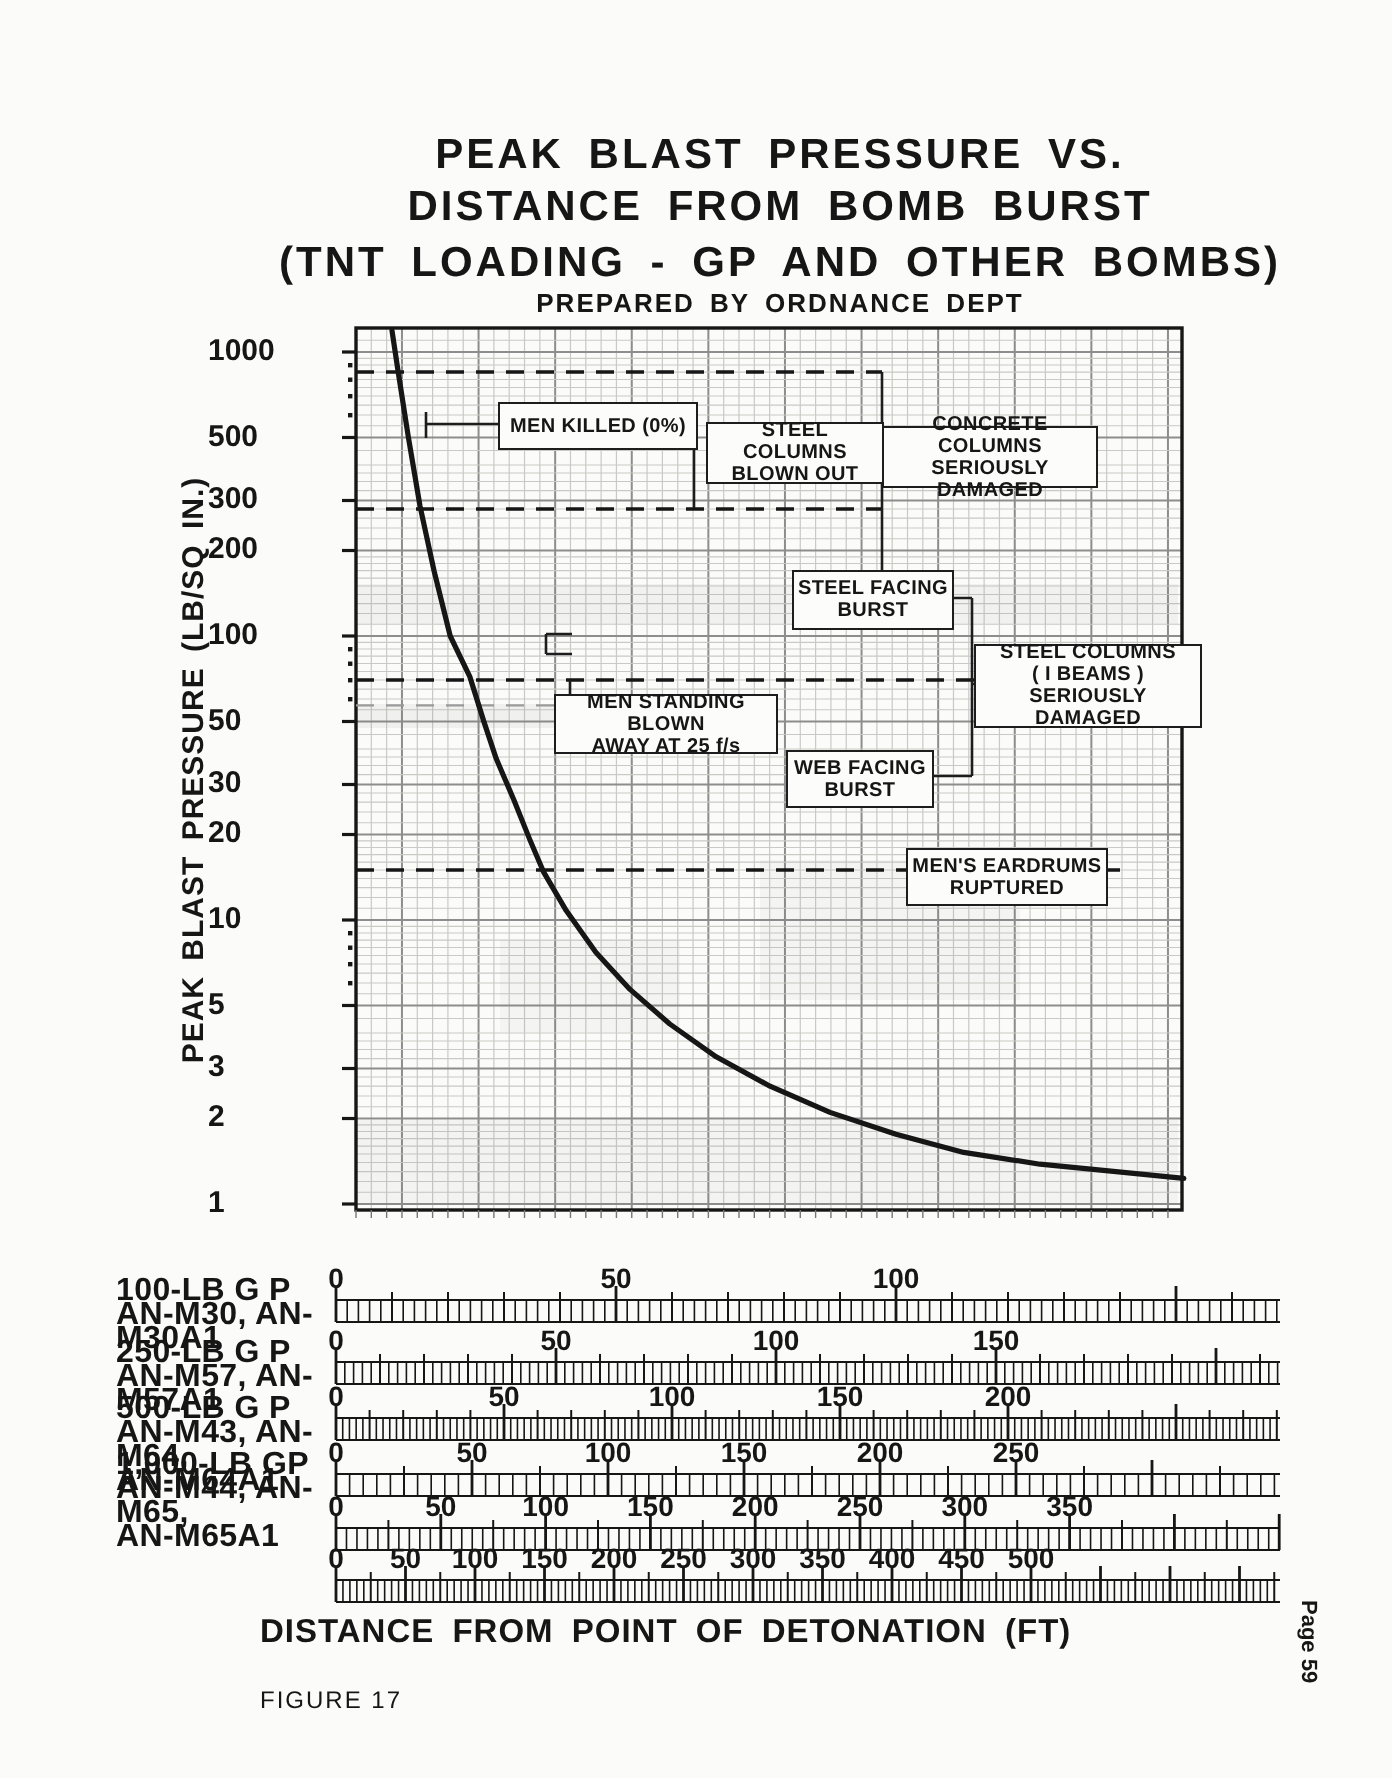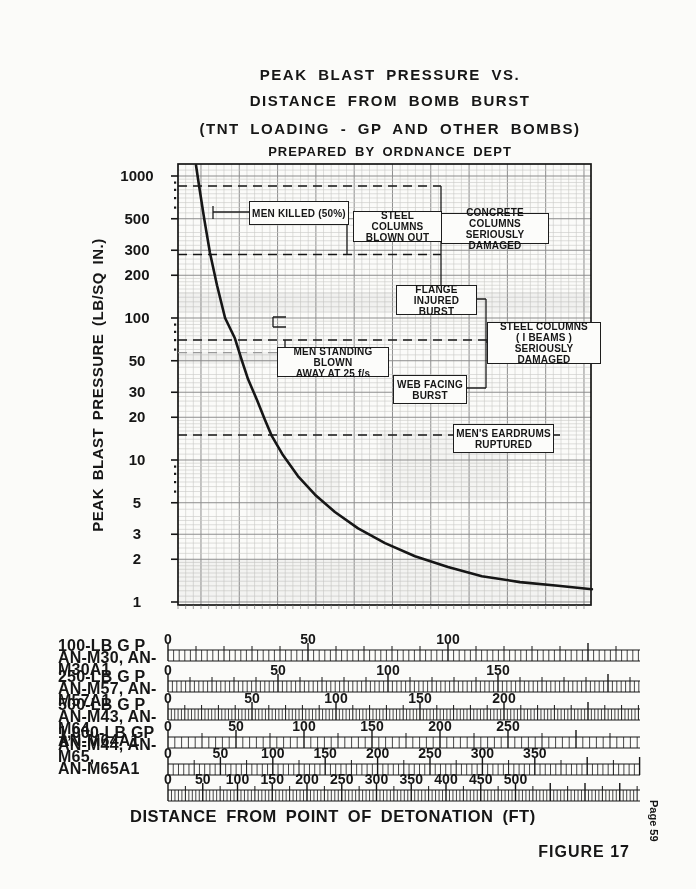--- a/index.html
+++ b/index.html
@@ -1,33 +1,33 @@
 <!DOCTYPE html>
 <html><head>
 <meta charset="utf-8">
 <style>
   html,body{margin:0;padding:0;background:#e8e8e8;}
   .page{position:relative;width:696px;height:889px;background:#fbfbf9;overflow:hidden;
         font-family:"Liberation Sans",sans-serif;color:#161616;}
   .title-line{position:absolute;left:120px;width:540px;text-align:center;font-weight:bold;
               letter-spacing:1.5px;word-spacing:5px;white-space:nowrap;}
-  .t-main{font-size:15px;}
+  .t-main{font-size:21px;}
   .t-sub{font-size:13px;letter-spacing:1px;word-spacing:3px;}
   .ylab{position:absolute;top:385px;left:97px;transform:translate(-50%,-50%) rotate(-90deg);
         white-space:nowrap;font-weight:bold;font-size:15px;letter-spacing:.5px;word-spacing:3px;}
   .xlab{position:absolute;left:130px;width:500px;top:807px;text-align:left;font-weight:bold;
         font-size:16.5px;letter-spacing:.5px;word-spacing:4px;white-space:nowrap;}
-  .figcap{position:absolute;left:130px;width:500px;top:843px;text-align:right;font-weight:bold;
-          font-size:16px;letter-spacing:1px;}
+  .figcap{position:absolute;left:130px;width:500px;top:843px;text-align:left;font-weight:normal;
+          font-size:12px;letter-spacing:1px;}
   .pageno{position:absolute;left:660px;top:800px;transform-origin:0 0;transform:rotate(90deg);
           font-weight:bold;font-size:11px;white-space:nowrap;}
   .anno{position:absolute;background:#fcfcfa;border:1.2px solid #1d1d1d;display:flex;
         align-items:center;justify-content:center;text-align:center;font-weight:bold;
         font-size:10px;line-height:11px;letter-spacing:.2px;white-space:pre-line;z-index:3;}
-  .ytick{position:absolute;left:104px;width:66px;text-align:center;font-weight:bold;
+  .ytick{position:absolute;left:104px;width:66px;text-align:left;font-weight:bold;
          font-size:15px;line-height:18px;z-index:2;}
   .sclab{position:absolute;left:58px;width:104px;text-align:left;font-weight:bold;
          font-size:16px;line-height:12px;letter-spacing:.2px;white-space:pre-line;z-index:2;}
   .scnum{position:absolute;transform:translateX(-50%);font-weight:bold;font-size:14px;
          line-height:15px;z-index:2;}
   svg{position:absolute;left:0;top:0;z-index:1;}
 </style>
 </head>
 <body>
 
@@ -935,26 +935,26 @@
         <line x1="616.275" y1="790" x2="616.275" y2="801" stroke="#161616" stroke-width="0.8"></line>
         <line x1="619.75" y1="783" x2="619.75" y2="801" stroke="#161616" stroke-width="1.4"></line>
         <line x1="623.2249999999999" y1="790" x2="623.2249999999999" y2="801" stroke="#161616" stroke-width="0.8"></line>
         <line x1="626.7" y1="790" x2="626.7" y2="801" stroke="#161616" stroke-width="0.8"></line>
         <line x1="630.175" y1="790" x2="630.175" y2="801" stroke="#161616" stroke-width="0.8"></line>
         <line x1="633.65" y1="790" x2="633.65" y2="801" stroke="#161616" stroke-width="0.8"></line>
         <line x1="637.125" y1="786" x2="637.125" y2="801" stroke="#161616" stroke-width="1"></line>
       </g>
   </svg>
 
-  <div class="anno" style="left:249px;top:201px;width:98px;height:22px">MEN KILLED (50%)</div>
+  <div class="anno" style="left:249px;top:201px;width:98px;height:22px">MEN KILLED (0%)</div>
   <div class="anno" style="left:353px;top:211px;width:87px;height:29px">STEEL COLUMNS
 BLOWN OUT</div>
   <div class="anno" style="left:441px;top:213px;width:106px;height:29px">CONCRETE COLUMNS
 SERIOUSLY DAMAGED</div>
-  <div class="anno" style="left:396px;top:285px;width:79px;height:28px">FLANGE INJURED
+  <div class="anno" style="left:396px;top:285px;width:79px;height:28px">STEEL FACING
 BURST</div>
   <div class="anno" style="left:277px;top:347px;width:110px;height:28px">MEN STANDING BLOWN
 AWAY AT 25 f/s</div>
   <div class="anno" style="left:393px;top:375px;width:72px;height:27px">WEB FACING
 BURST</div>
   <div class="anno" style="left:487px;top:322px;width:112px;height:40px">STEEL COLUMNS
 ( I BEAMS )
 SERIOUSLY DAMAGED</div>
   <div class="anno" style="left:453px;top:424px;width:99px;height:27px">MEN'S EARDRUMS
 RUPTURED</div>

